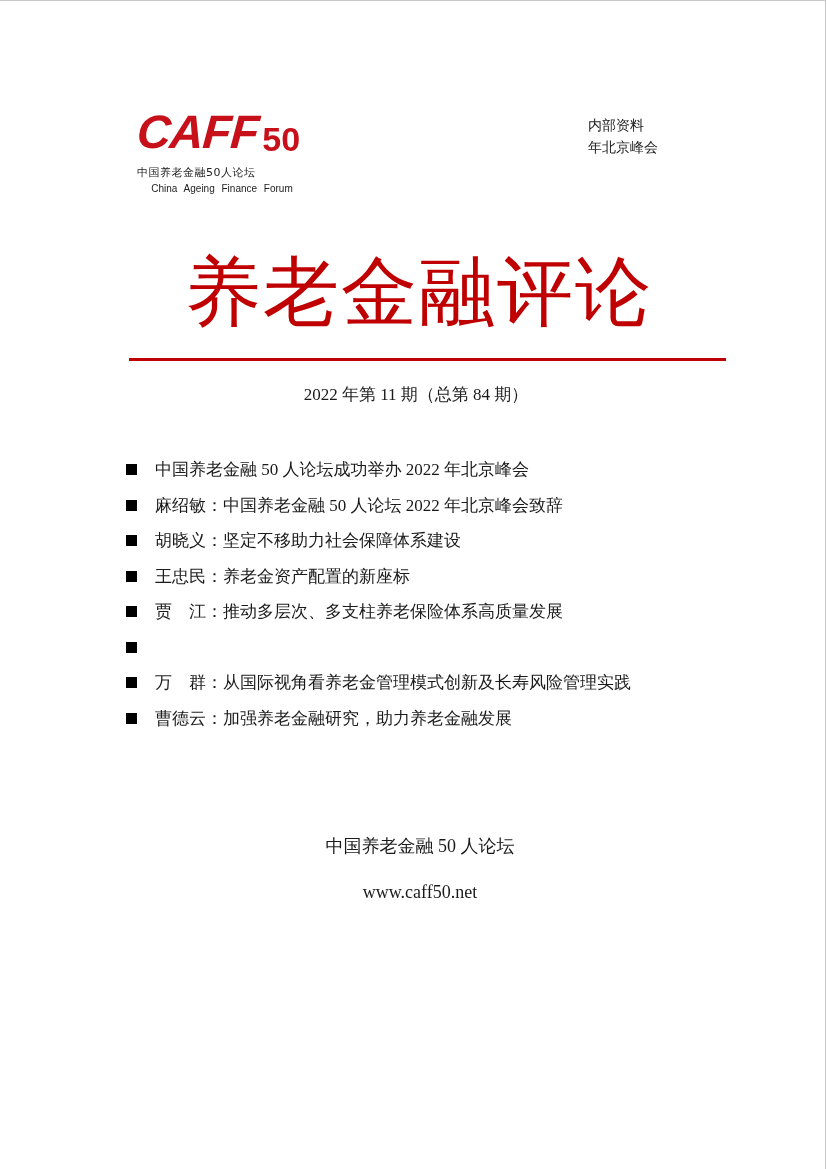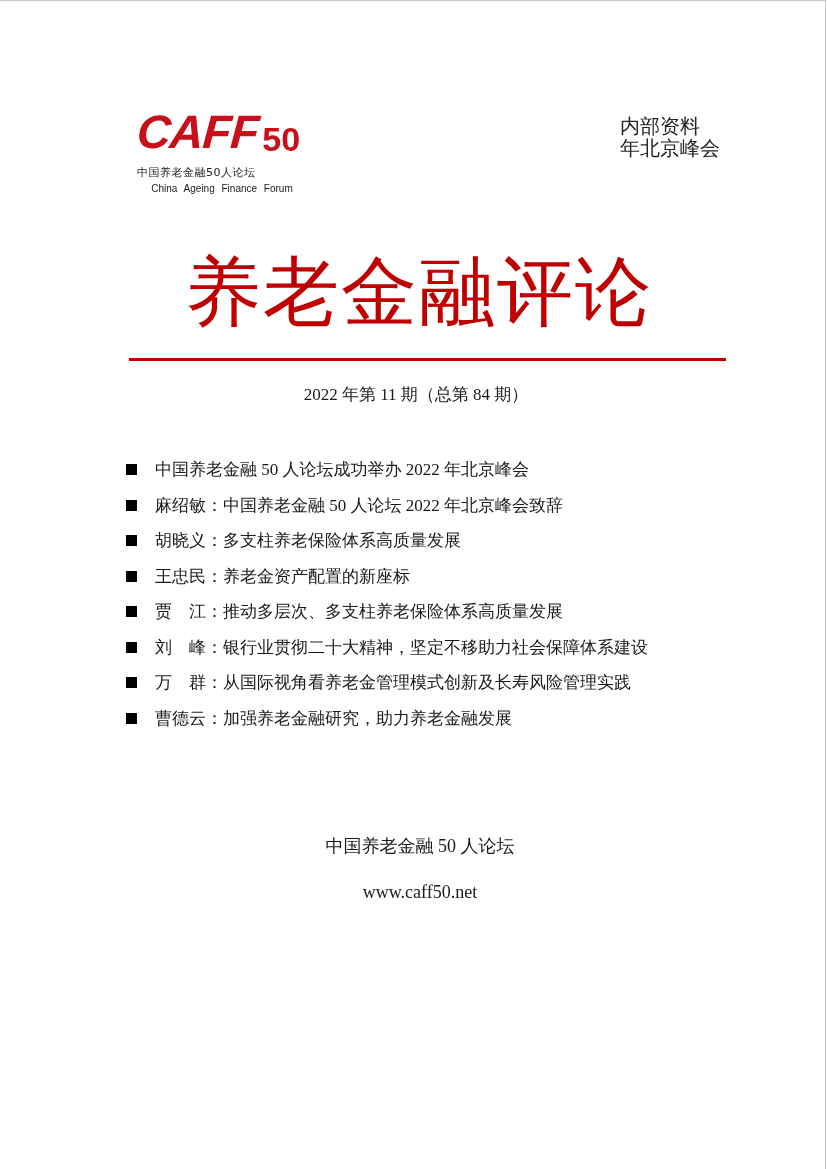--- a/index.html
+++ b/index.html
@@ -68,23 +68,23 @@
       font-size: 10px;
       color: #222;
       margin-top: 3px;
       word-spacing: 4px;
       white-space: nowrap;
       text-align: center;
     }
     
     .notice {
       position: absolute;
-      left: 620px;
+      left: 588px;
       top: 114px;
-      font-size: 20px;
+      font-size: 14px;
       line-height: 22px;
       color: #222;
     }
     .notice div { white-space: nowrap; }
     
     .main-title {
       position: absolute;
       left: 0;
       top: 246px;
       width: 838px;
@@ -197,33 +197,32 @@
     <li>
       <span class="bullet"></span>
       <span class="item-text">中国养老金融 50 人论坛成功举办 2022 年北京峰会</span>
     </li>
     <li>
       <span class="bullet"></span>
       <span class="item-text">麻绍敏：中国养老金融 50 人论坛 2022 年北京峰会致辞</span>
     </li>
     <li>
       <span class="bullet"></span>
-      <span class="item-text">胡晓义：多支柱养老保险体系高质量发展</span>
+      <span class="item-text">胡晓义：坚定不移助力社会保障体系建设</span>
     </li>
     <li>
       <span class="bullet"></span>
       <span class="item-text">王忠民：养老金资产配置的新座标</span>
     </li>
     <li>
       <span class="bullet"></span>
       <span class="item-text">贾　江：推动多层次、多支柱养老保险体系高质量发展</span>
     </li>
     <li>
       <span class="bullet"></span>
-      <span class="item-text">刘　峰：银行业贯彻二十大精神，坚定不移助力社会保障体系建设</span>
     </li>
     <li>
       <span class="bullet"></span>
       <span class="item-text">万　群：从国际视角看养老金管理模式创新及长寿风险管理实践</span>
     </li>
     <li>
       <span class="bullet"></span>
       <span class="item-text">曹德云：加强养老金融研究，助力养老金融发展</span>
     </li>
   </ul>

